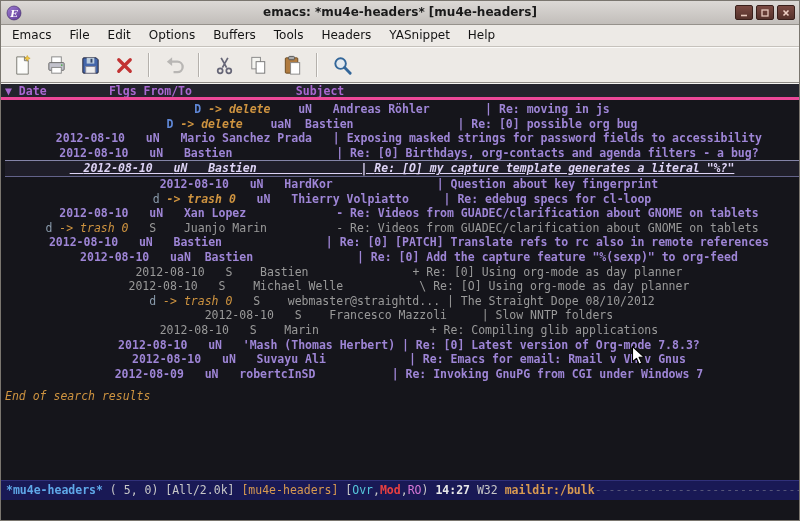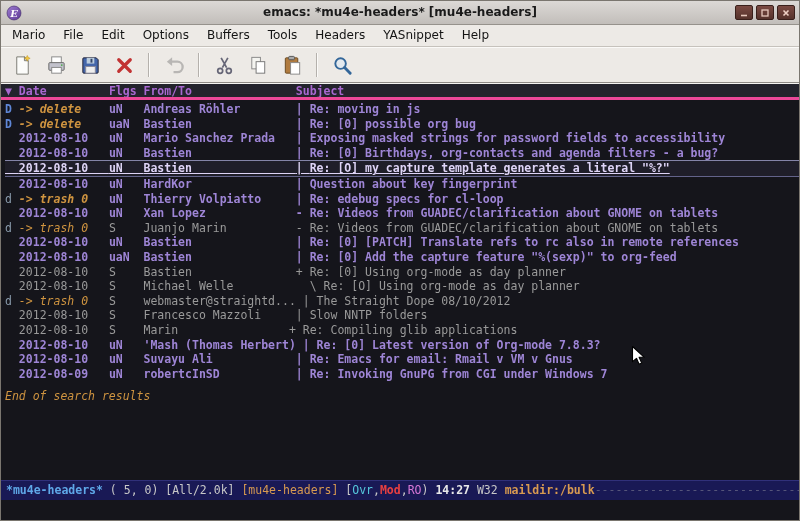--- a/index.html
+++ b/index.html
@@ -51,32 +51,33 @@
   .emacs{flex:1;display:flex;flex-direction:column;background:var(--buffer-bg,#15151b);border-top:1px solid #f5f4f2;min-height:0;}
   .header-line{
     height:16px;flex:0 0 16px;background:#23232c;border-bottom:3px solid #ec4899;
     font:bold 11.5px/15px "DejaVu Sans Mono",monospace;white-space:pre;
     color:var(--header-text,#a868d0);padding-left:4px;overflow:hidden;
   }
   .buffer{
     flex:1;overflow:hidden;padding:2px 0 0 4px;
     font:11.5px/14.6px "DejaVu Sans Mono",monospace;
   }
-  .row{white-space:pre;height:14.6px;}
+  .row{white-space:pre;height:14.6px;text-align:center;}
   .row span{display:inline;}
   .unread{color:var(--unread,#9e85d6);font-weight:bold;}
   .read{color:var(--read,#9a9a9a);font-weight:normal;}
   .seg-action{color:var(--action,#cf9440);font-style:italic;}
   .markD .c-mark{color:var(--mark-delete,#5f87d7);}
   .markd .c-mark{color:var(--mark-trash,#8899aa);font-weight:normal;}
   .current{
     color:var(--current,#ded4f6);
     background:rgba(150,140,220,.08);
     border-top:1px solid #8484a8;border-bottom:1px solid #63638a;
     height:16.6px;
+    font-style:italic;
   }
   .current span{text-decoration:underline;}
   .end{white-space:pre;color:var(--action,#cf9440);font-style:italic;font-weight:normal;margin-top:8px;}
   
   .mode-line{
     height:20px;flex:0 0 20px;background:var(--modeline-bg,#191955);
     border-top:1px solid #30307a;
     font:11.5px/19px "DejaVu Sans Mono",monospace;white-space:pre;
     padding-left:5px;overflow:hidden;
   }
@@ -126,21 +127,21 @@
       </span>
       <span class="win-btn">
         <svg viewBox="0 0 10 10">
             <path d="M2.5 2.5l5 5M7.5 2.5l-5 5" stroke="#eed0c4" stroke-width="1.6"></path>
           </svg>
       </span>
     </span>
   </div>
 
   <div class="menubar" id="menubar">
-      <span class="menu-item">Mario</span>
+      <span class="menu-item">Emacs</span>
       <span class="menu-item">File</span>
       <span class="menu-item">Edit</span>
       <span class="menu-item">Options</span>
       <span class="menu-item">Buffers</span>
       <span class="menu-item">Tools</span>
       <span class="menu-item">Headers</span>
       <span class="menu-item">YASnippet</span>
       <span class="menu-item">Help</span>
     </div>
 

